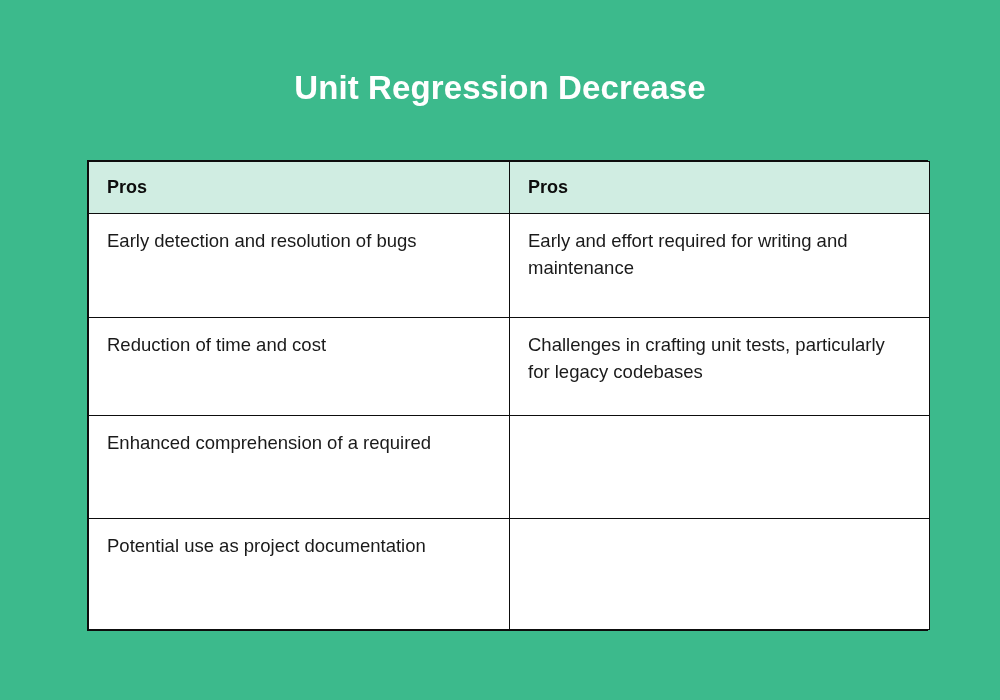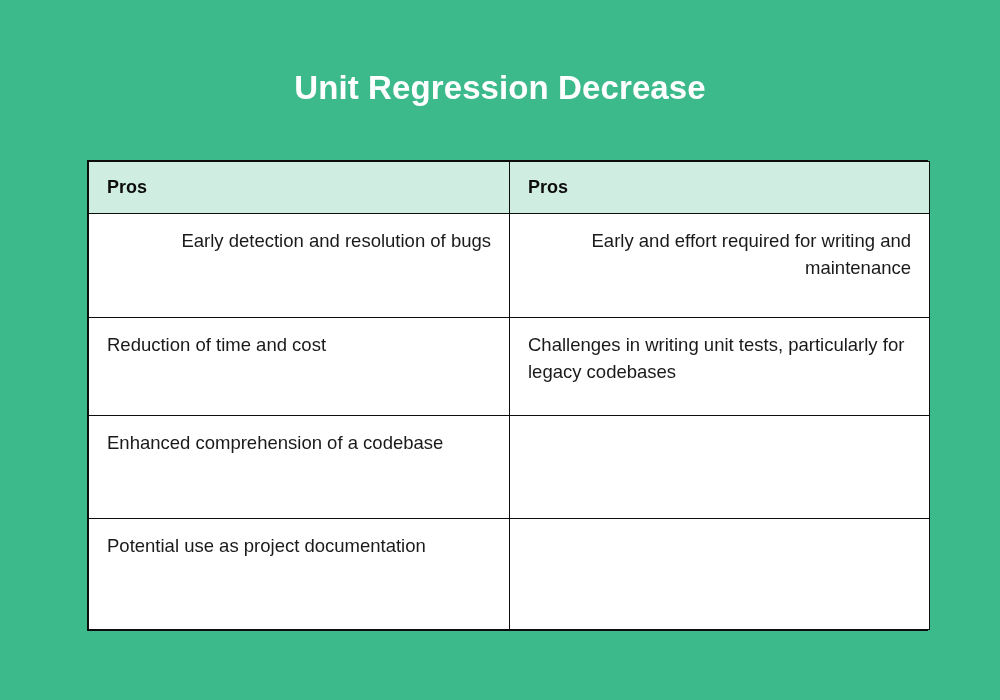--- a/index.html
+++ b/index.html
@@ -81,21 +81,21 @@
     line-height: 1.2;
   }
 
   table.compare tbody td {
     color: #1a1a1a;
     font-size: 18.5px;
     font-weight: normal;
     line-height: 1.45;
   }
 
-  tbody tr.r1 td { height: 83px; text-align: right; }
+  tbody tr.r1 td { height: 83px; }
   tbody tr.r2 td { height: 66px; }
   tbody tr.r3 td { height: 85px; }
   tbody tr.r4 td { height: 82px; }
   tbody tr.r5 td { height: 89px; }
 
   td.empty-cell { color: transparent; }
 </style>
 </head>
 <body>
 
@@ -115,24 +115,24 @@
           <th>Pros</th>
         </tr>
       </thead>
       <tbody>
         <tr class="r1">
           <td>Early detection and resolution of bugs</td>
           <td>Early and effort required for writing and maintenance</td>
         </tr>
         <tr class="r2">
           <td>Reduction of time and cost</td>
-          <td>Challenges in writing unit tests, particularly for legacy codebases</td>
+          <td>Challenges in crafting unit tests, particularly for legacy codebases</td>
         </tr>
         <tr class="r4">
-          <td>Enhanced comprehension of a codebase</td>
+          <td>Enhanced comprehension of a required</td>
           <td class="empty-cell"></td>
         </tr>
         <tr class="r5">
           <td>Potential use as project documentation</td>
           <td class="empty-cell"></td>
         </tr>
       </tbody>
     </table>
   </div>
 

